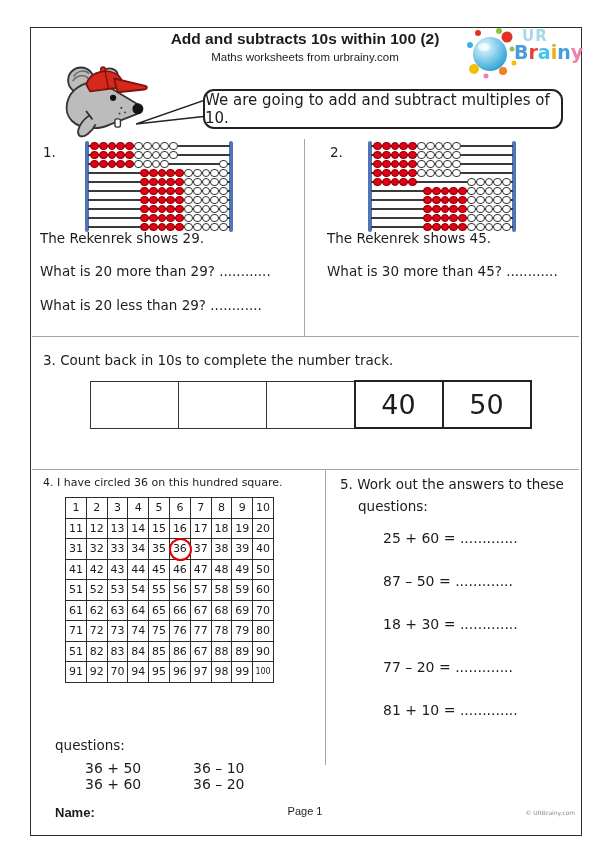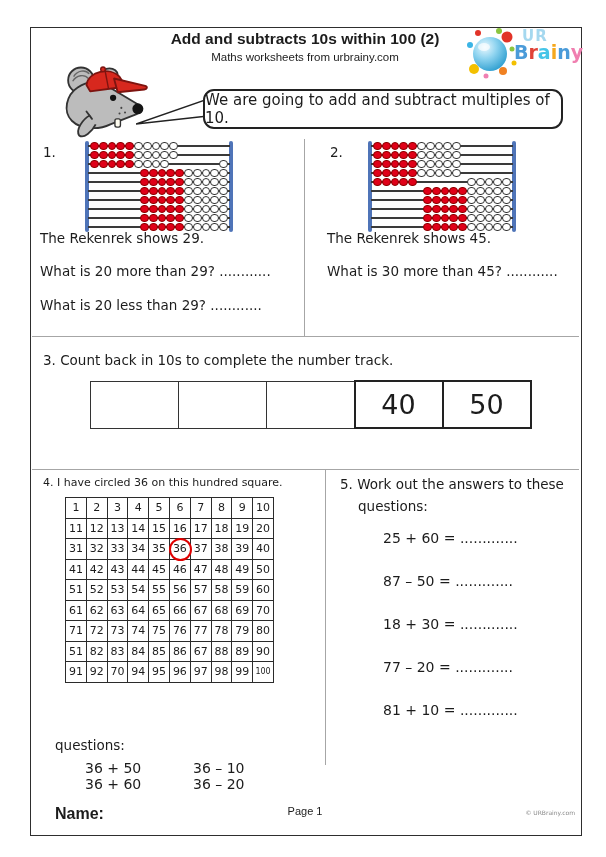--- a/index.html
+++ b/index.html
@@ -46,21 +46,21 @@
   table.hsq td{width:20.8px;height:20.5px;border:1.4px solid #2b2b2b;text-align:center;vertical-align:middle;
                font-size:11px;padding:0;position:relative;box-sizing:border-box;}
   table.hsq td.small{font-size:8px;}
   .ring{position:absolute;left:50%;top:50%;width:19px;height:19px;margin:-10.5px 0 0 -10.5px;
         border:2.4px solid #e00000;border-radius:50%;pointer-events:none;}
 
   .expr-row{display:flex;font-size:14px;}
   .expr-row span:first-child{width:108px;}
   .q5-items{display:flex;flex-direction:column;gap:27px;font-size:14px;}
 
-  .footer-name{left:55px;top:805px;font-size:16px;font-weight:bold;font-family:"Liberation Sans",sans-serif;}
+  .footer-name{left:55px;top:805px;font-size:13px;font-weight:bold;font-family:"Liberation Sans",sans-serif;}
   .footer-page{left:30px;top:805px;width:550px;text-align:center;font-size:11px;font-family:"Liberation Sans",sans-serif;}
   .footer-copy{left:430px;top:809px;width:145px;text-align:right;font-size:6px;color:#8a8a8a;}
 </style>
 </head>
 <body>
 
 <div class="page">
   <div class="frame"></div>
 
   <div class="abs title">Add and subtracts 10s within 100 (2)</div>

